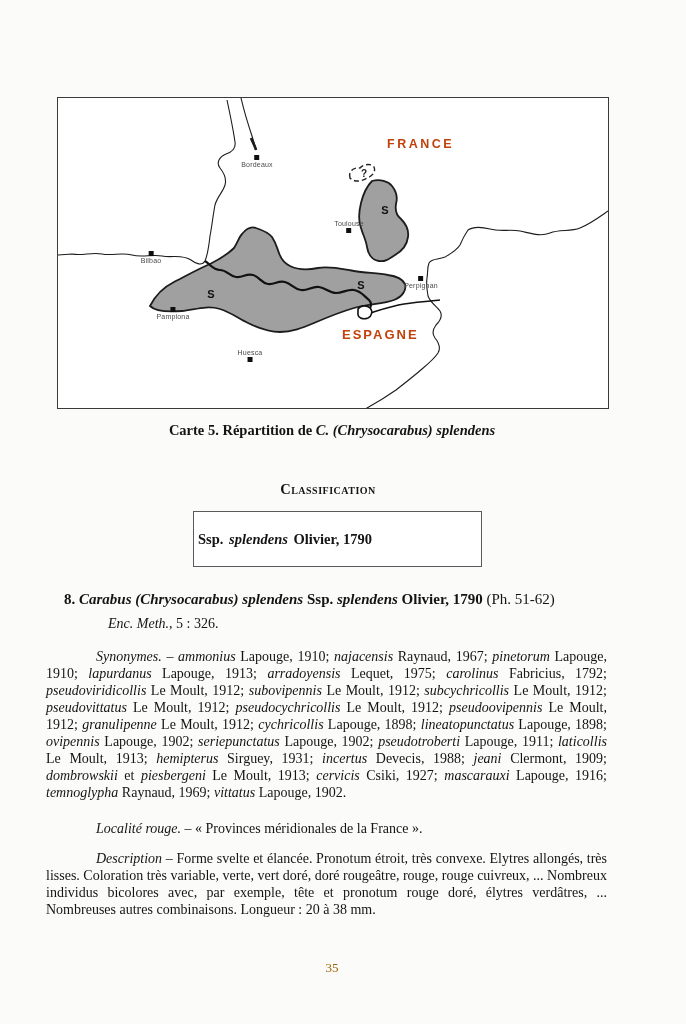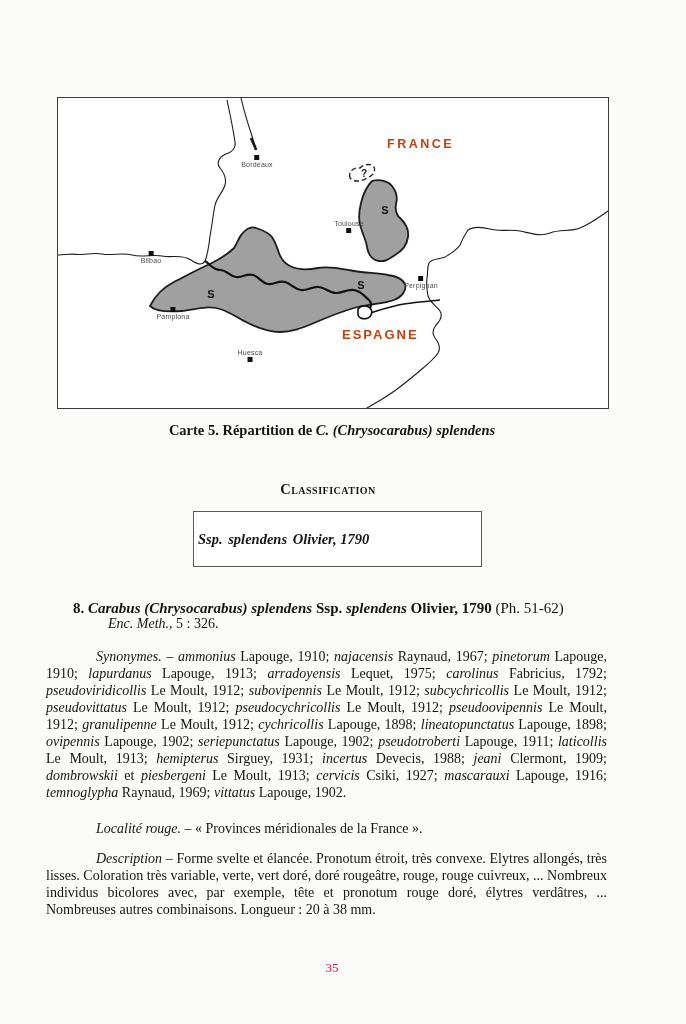--- a/index.html
+++ b/index.html
@@ -55,38 +55,38 @@
   }
   .class-title{
     position:absolute;left:0;top:481px;width:656px;text-align:center;
     font-variant:small-caps;font-weight:bold;font-size:14.5px;letter-spacing:.5px;
   }
   .class-box{
     position:absolute;left:193px;top:511px;width:287px;height:54px;
     border:1.3px solid #5a5a5a;background:#fff;
     display:flex;align-items:center;
   }
-  .class-box span{font-size:14.5px;padding-left:2px;font-style:italic;}
+  .class-box span{font-size:14.5px;padding-left:2px;}
   .species-heading{
-    position:absolute;left:57px;top:583px;width:578px;margin:16px;
+    position:absolute;left:57px;top:583px;width:578px;margin:7px;
     font-size:15px;font-weight:normal;line-height:19px;
   }
   .reference{
     position:absolute;left:108px;top:616px;font-size:14px;font-family:Liberation Serif, serif;
   }
   .para{
     position:absolute;left:46px;width:561px;margin:0;
     font-size:14px;line-height:17px;text-align:justify;text-indent:50px;
   }
   .p-synonymes{top:648px;}
   .p-localite{top:820px;text-align:left;}
   .p-description{top:850px;}
   .page-number{
     position:absolute;left:0;top:960px;width:664px;text-align:center;
-    font-size:13px;color:#be185d;
+    font-size:13px;color:#a16207;
   }
 </style>
 </head>
 <body>
 
 <div class="page">
 
   <figure class="map-box">
     <svg viewBox="0 0 550 310">
 

